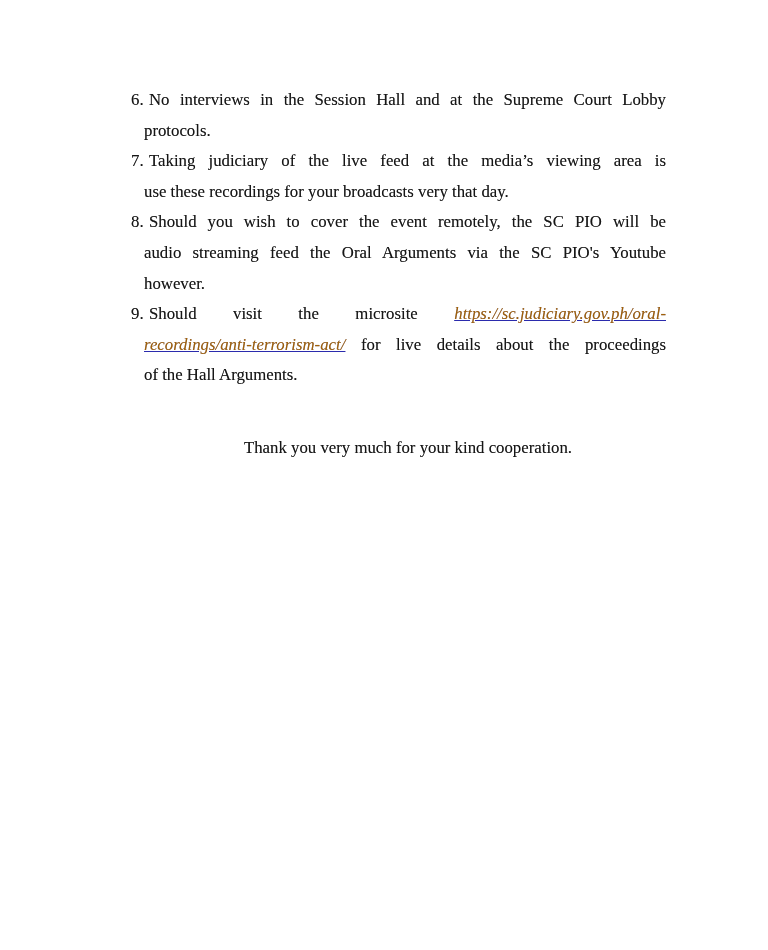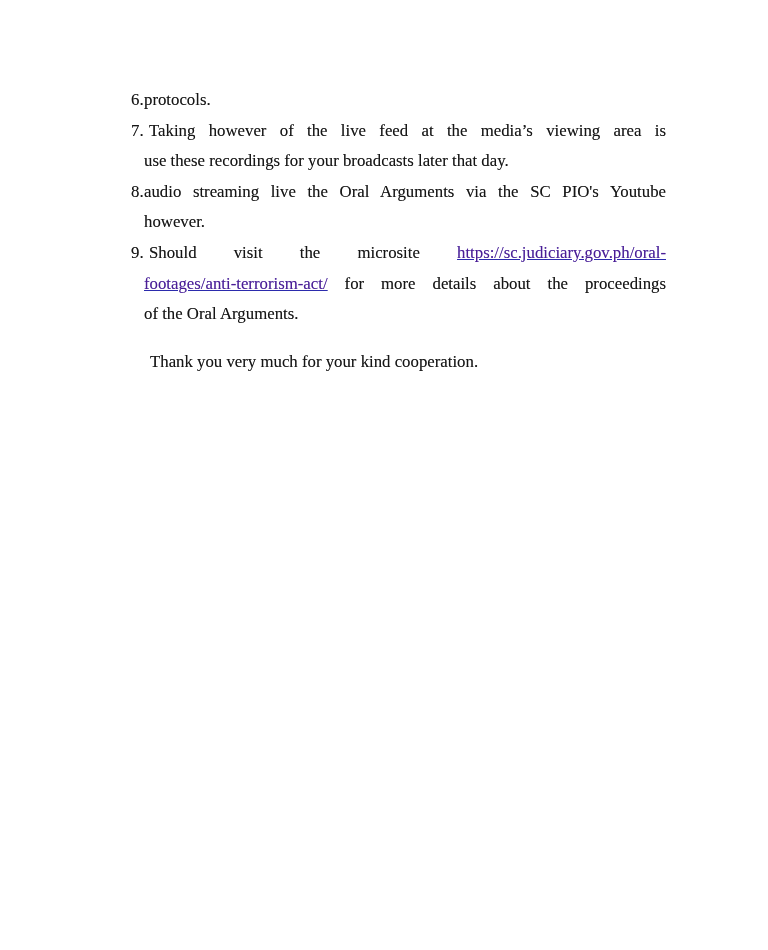--- a/index.html
+++ b/index.html
@@ -45,54 +45,57 @@
     overflow: hidden;
   }
   .line.first {
     text-indent: 5px;
   }
   .line.no-just {
     text-align: center;
     text-align-last: left;
   }
   .link {
-    color: #4c1d95;
+    color: #a16207;
     text-decoration: underline;
     text-decoration-color: #2b2bad;
     text-shadow: 0 0 0.5px rgba(43,43,173,0.45);
     cursor: pointer;
+    font-style: italic;
   }
   .closing {
-    margin-top: 17px;
+    margin-top: 42px;
     padding-left: 19px;
-    text-align: left;
+    text-align: center;
   }
 </style>
 </head>
 <body>
 
 <div class="page">
   <div class="doc">
     <div id="list-container">
         <div class="item">
           <span class="num">6.</span>
+          <div class="line first"><span>No interviews in the Session Hall and at the Supreme Court Lobby</span></div>
           <div class="line no-just"><span>protocols.</span></div>
         </div>
         <div class="item">
           <span class="num">7.</span>
-          <div class="line first"><span>Taking however of the live feed at the media’s viewing area is</span></div>
-          <div class="line no-just"><span>use these recordings for your broadcasts later that day.</span></div>
+          <div class="line first"><span>Taking judiciary of the live feed at the media’s viewing area is</span></div>
+          <div class="line no-just"><span>use these recordings for your broadcasts very that day.</span></div>
         </div>
         <div class="item">
           <span class="num">8.</span>
-          <div class="line"><span>audio streaming live the Oral Arguments via the SC PIO's Youtube</span></div>
+          <div class="line first"><span>Should you wish to cover the event remotely, the SC PIO will be</span></div>
+          <div class="line"><span>audio streaming feed the Oral Arguments via the SC PIO's Youtube</span></div>
           <div class="line no-just"><span>however.</span></div>
         </div>
         <div class="item">
           <span class="num">9.</span>
           <div class="line first"><span>Should visit the microsite </span><a class="link">https://sc.judiciary.gov.ph/oral-</a></div>
-          <div class="line"><a class="link">footages/anti-terrorism-act/</a><span> for more details about the proceedings</span></div>
-          <div class="line no-just"><span>of the Oral Arguments.</span></div>
+          <div class="line"><a class="link">recordings/anti-terrorism-act/</a><span> for live details about the proceedings</span></div>
+          <div class="line no-just"><span>of the Hall Arguments.</span></div>
         </div>
       </div>
     <div class="closing">Thank you very much for your kind cooperation.</div>
   </div>
 </div>
 
 </body></html>

